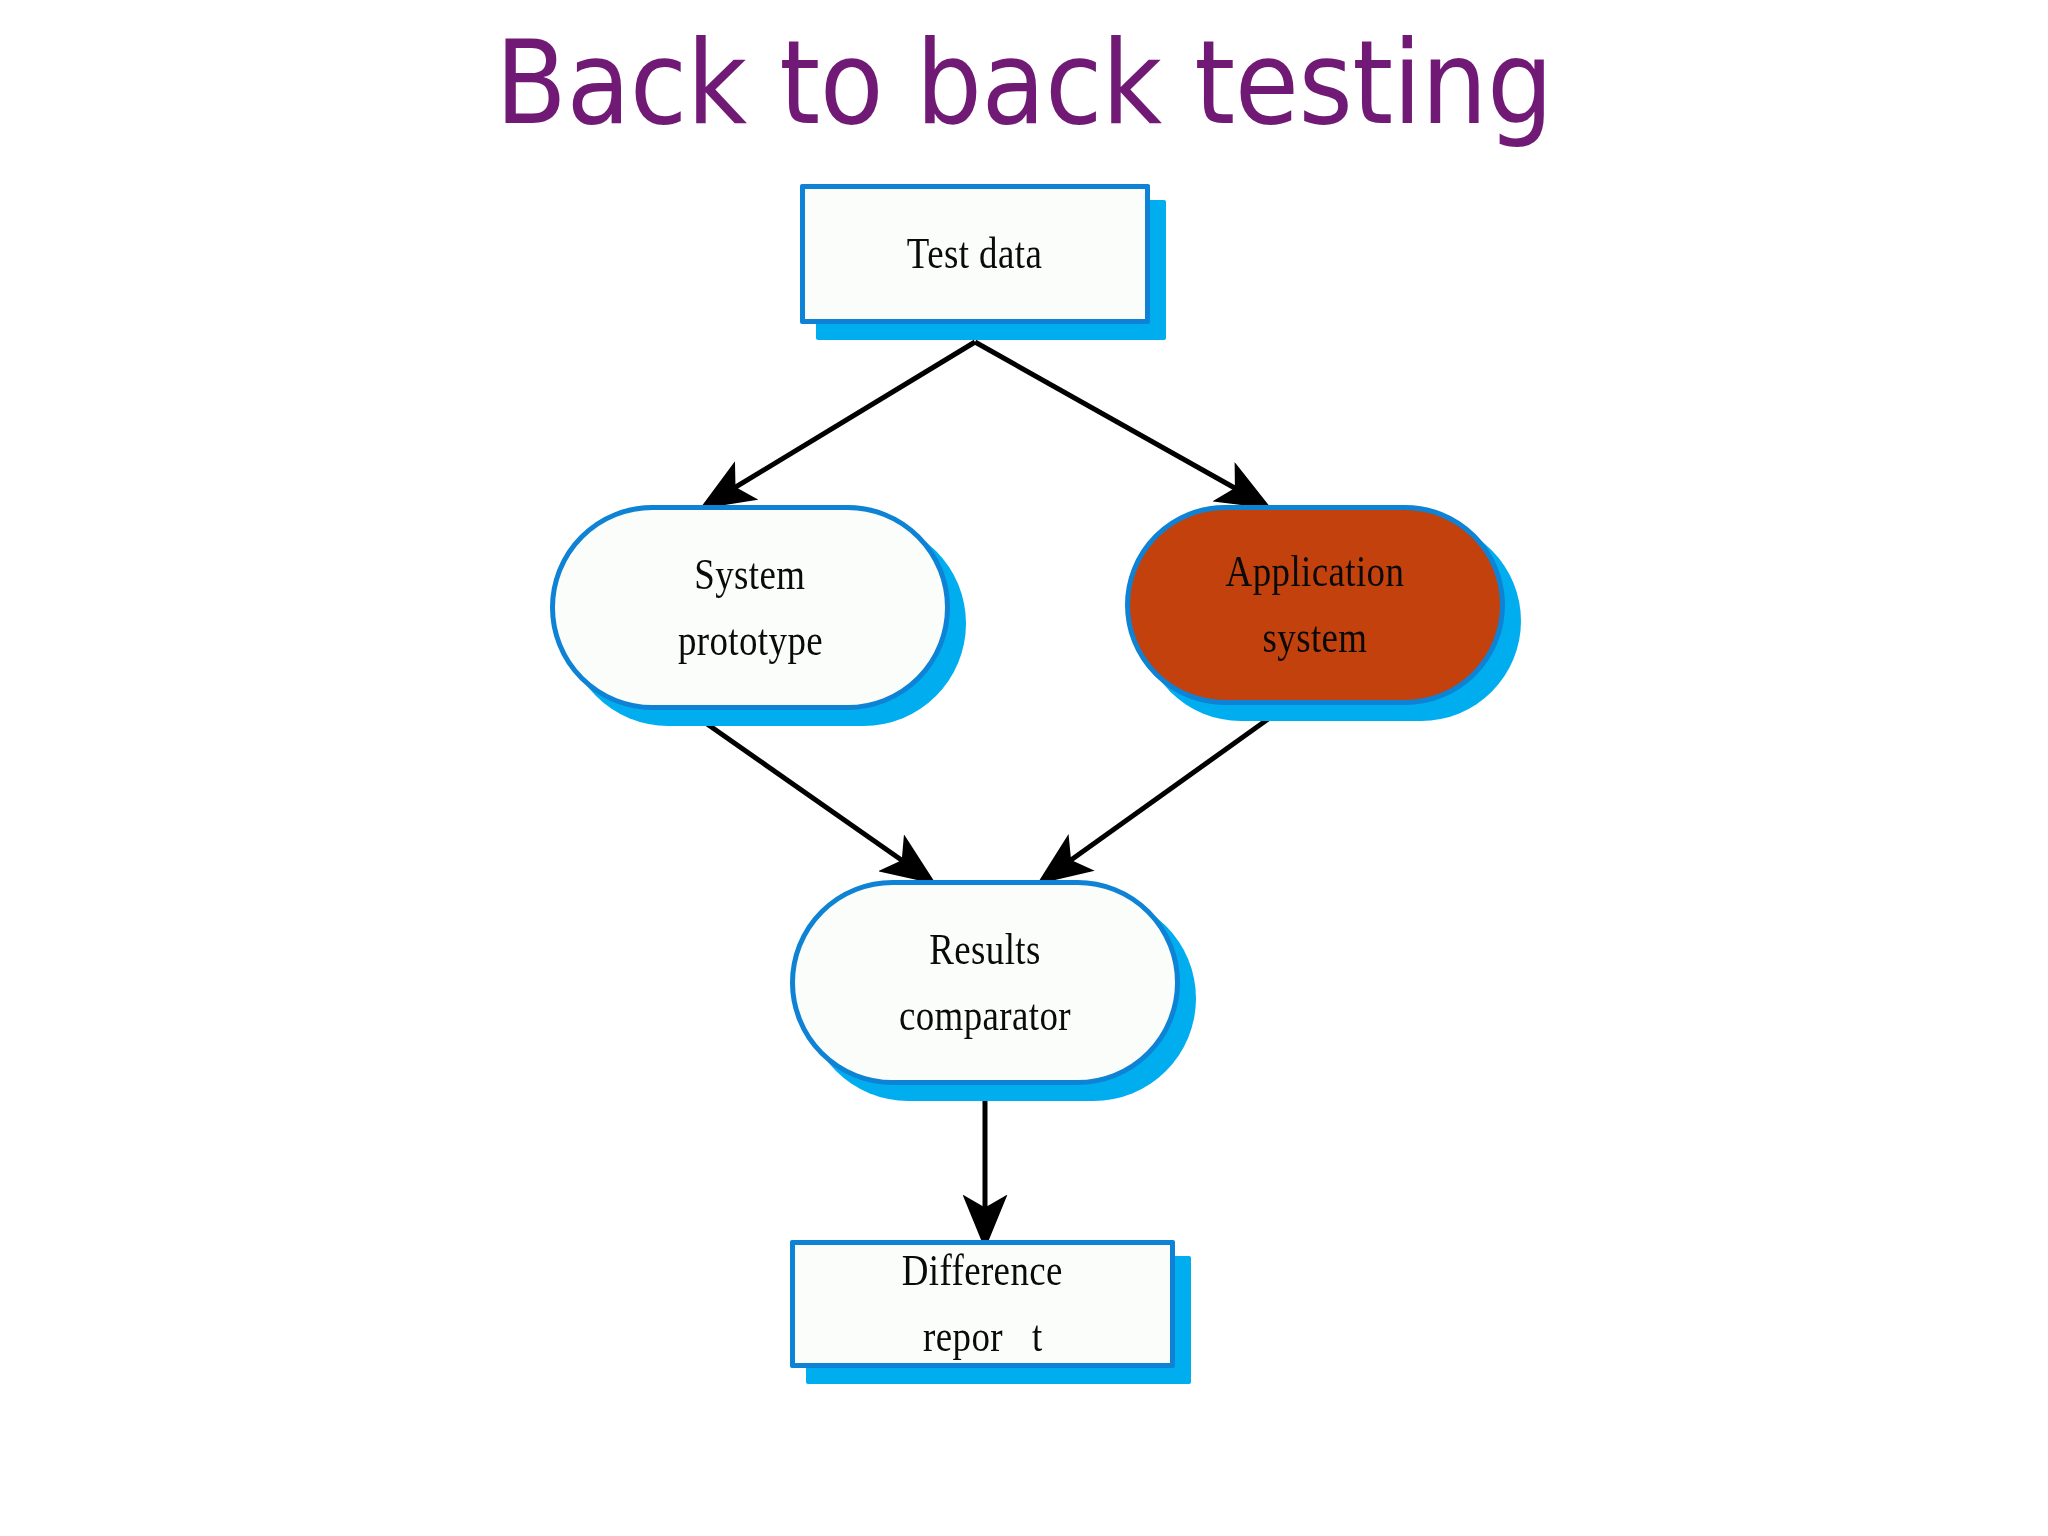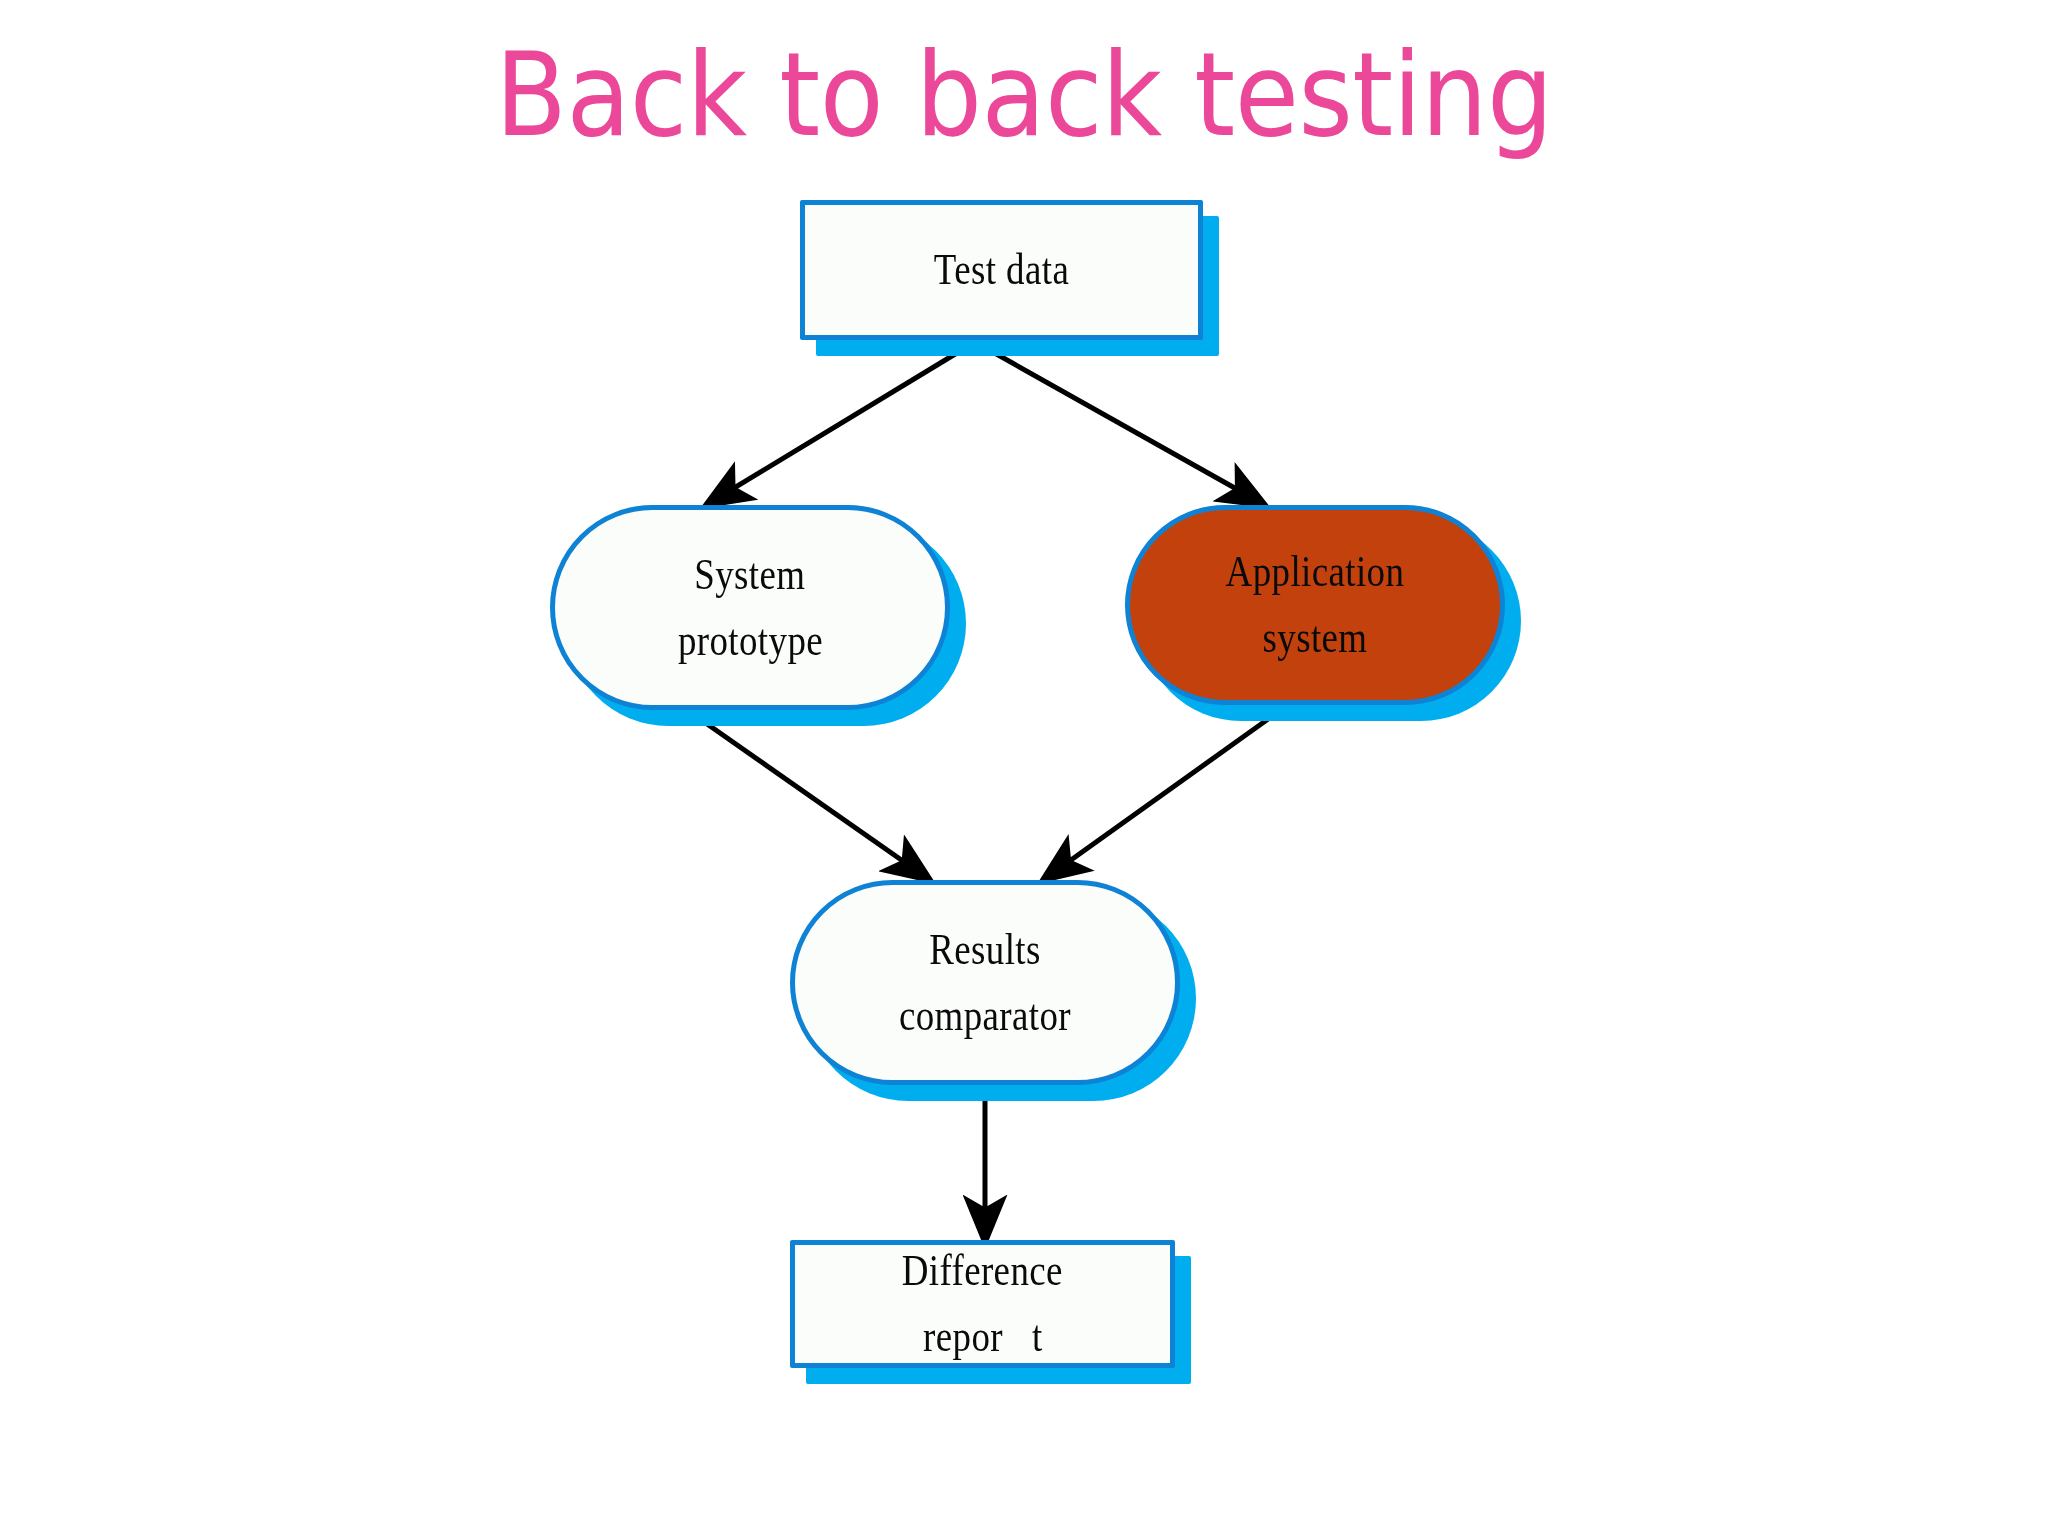--- a/index.html
+++ b/index.html
@@ -96,32 +96,32 @@
     text-align: center;
     transform: scaleX(0.82);
     white-space: pre;
     letter-spacing: 0.5px;
   }
   .node-label.l1 { margin-bottom: 10px; }
   .node-label.l2 { margin-top: 10px; }
   .node-label.single { margin: 0; }
 
   
-  #node-test-data      { left: 800px;  top: 200px;  width: 403px; height: 140px; border-radius: 10px; }
+  #node-test-data      { left: 800px;  top: 184px;  width: 350px; height: 140px; border-radius: 10px; }
   #node-system-prototype { left: 550px; top: 505px; width: 400px; height: 205px; }
   #node-application-system { left: 1125px; top: 505px; width: 380px; height: 200px; }
   #node-results-comparator { left: 790px; top: 880px; width: 390px; height: 205px; }
   #node-difference-report  { left: 790px; top: 1240px; width: 385px; height: 128px; }
 </style>
 </head>
 <body style="background: rgb(255, 255, 255);">
 
 <div id="slide" style="background: rgb(255, 255, 255);">
 
-  <div class="slide-title" style="color: #ec4899; margin-top: 12px;">Back to back testing</div>
+  <div class="slide-title" style="color: #701a75;">Back to back testing</div>
 
   <div id="diagram">
 
     <svg id="arrow-layer" viewBox="0 0 2048 1536">
       <defs>
         <marker id="ah" markerWidth="11" markerHeight="9" refX="9.5" refY="4.5" orient="auto" markerUnits="strokeWidth">
           <path d="M0,0 L11,4.5 L0,9 L2.6,4.5 z" fill="#000000"></path>
         </marker>
       </defs>
 

